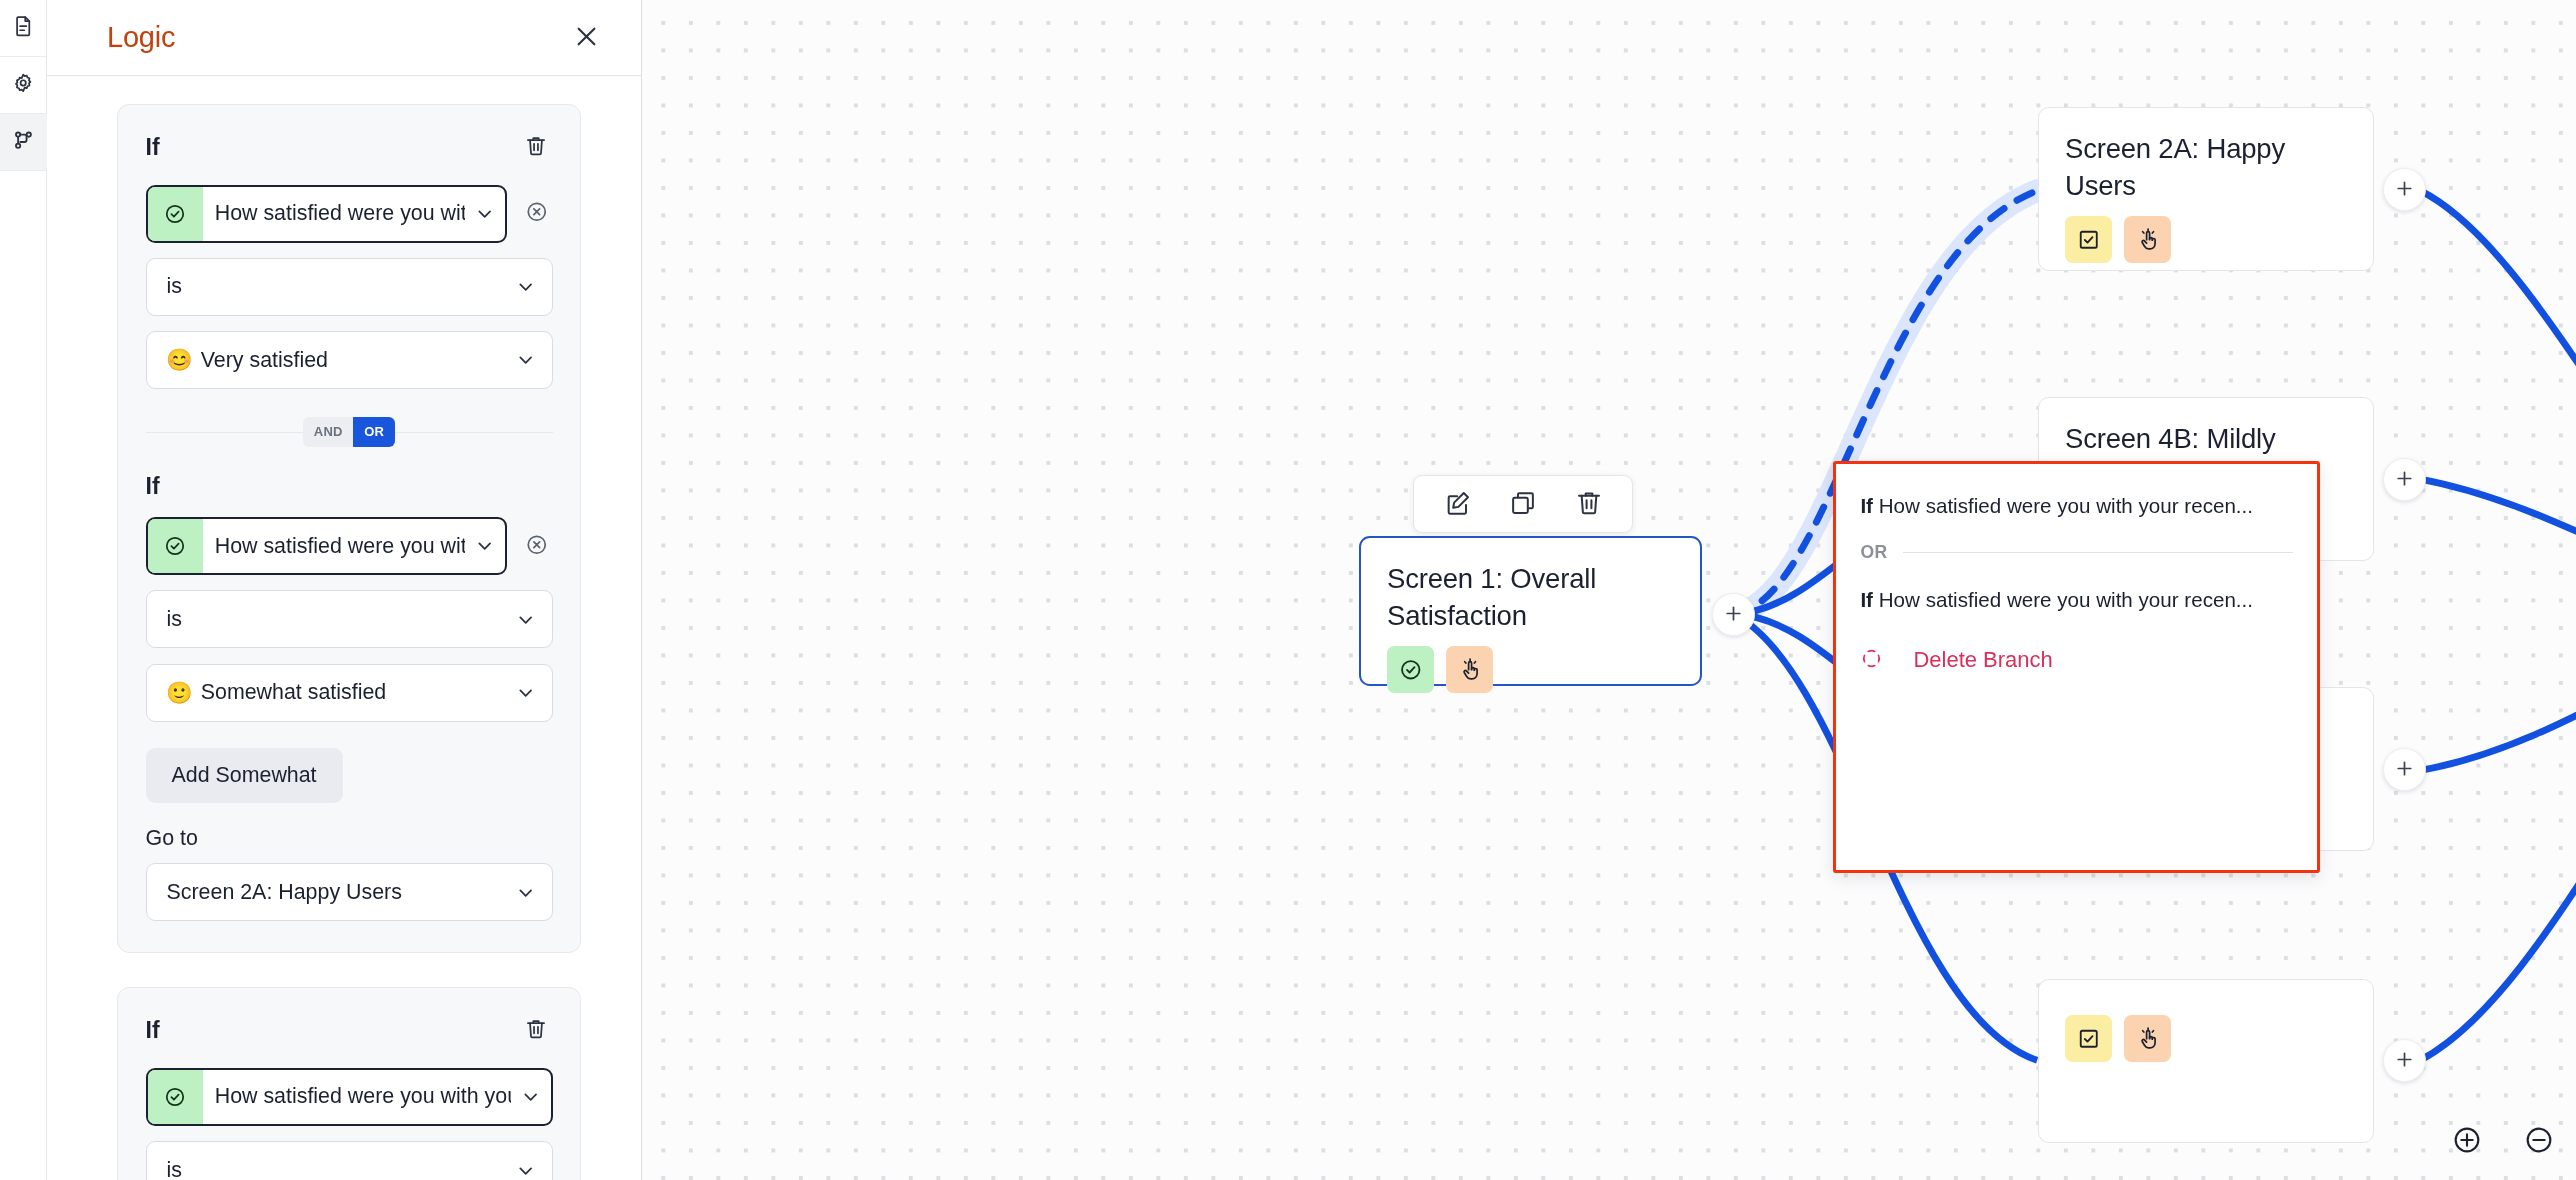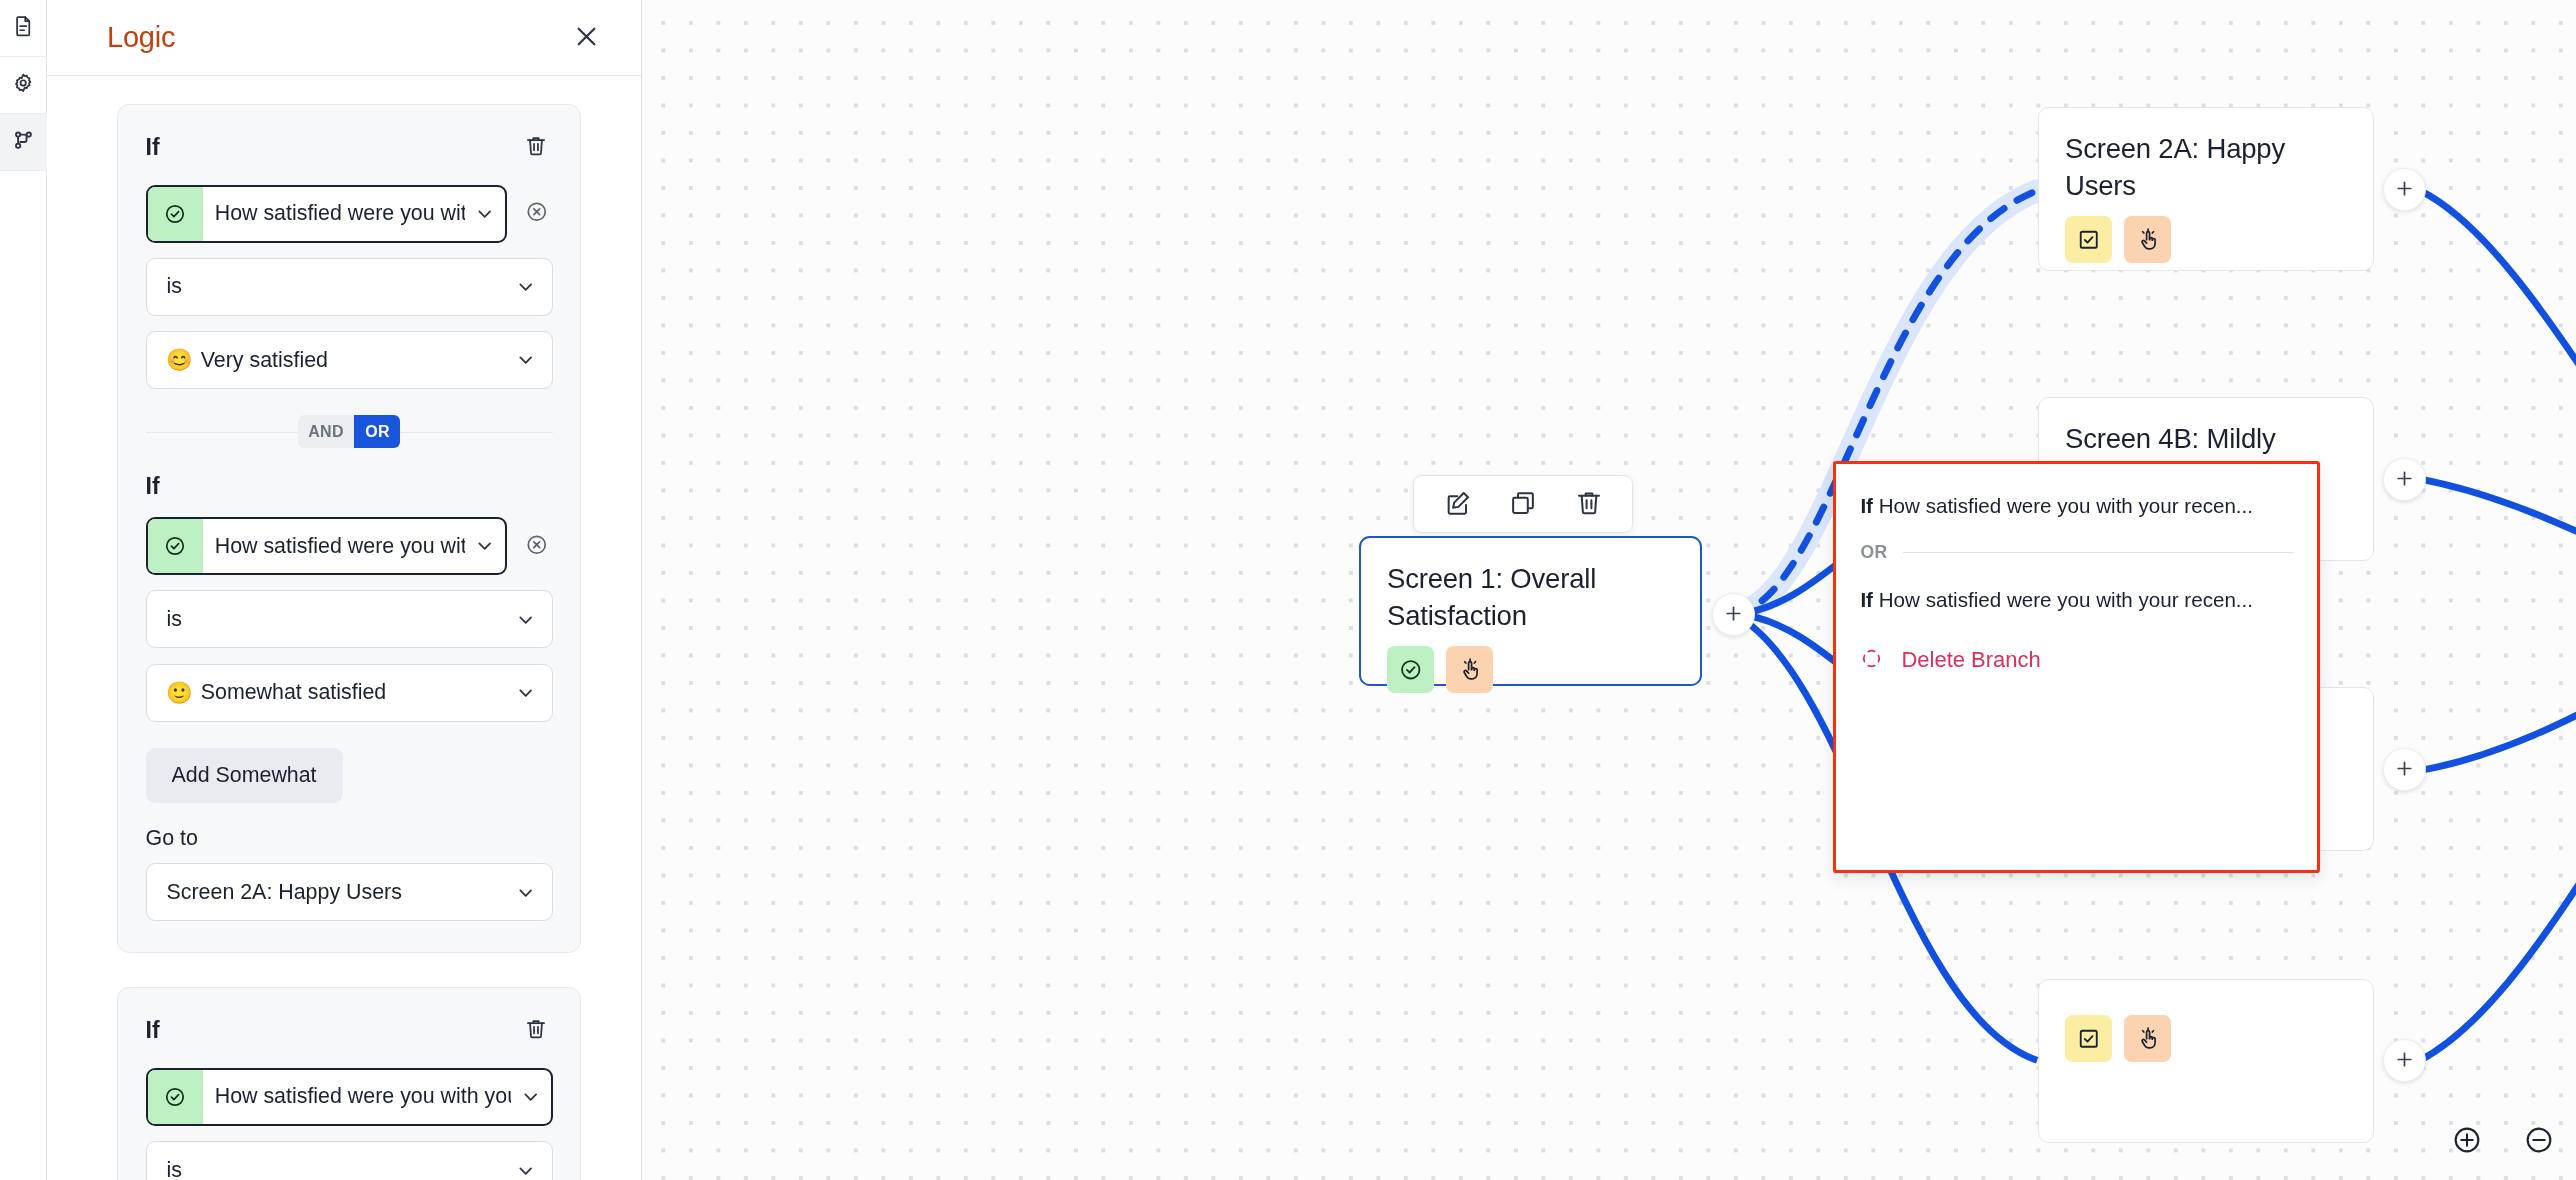--- a/index.html
+++ b/index.html
@@ -124,21 +124,21 @@
     position: relative;
     display: flex; align-items: center; justify-content: center;
     height: 55px; margin: 7.6px 0 13.7px 0;
   }
   .andor-line { position:absolute; left:0; right:0; top:50%; height:1.5px; background:#e6e8ec; }
   .andor {
     position: relative; z-index: 2;
     display: flex; border-radius: 6.1px; overflow: hidden;
   }
   .andor span {
-    font-size: 16px; font-weight: 700; letter-spacing: 0.3px;
+    font-size: 13px; font-weight: 700; letter-spacing: 0.3px;
     padding: 7.6px 10.7px;
   }
   .andor .and { background: #eceef1; color: #6b7280; }
   .andor .or  { background: #1a56db; color: #ffffff; }
 
   .add-cond {
     display: inline-block;
     background: #e9ebf0;
     color: #1b2130;
     font-size: 21.4px;
@@ -217,21 +217,21 @@
   }
   .bp-line { font-size: 20.6px; line-height: 1.55; color: #1b2130; white-space: nowrap; }
   .bp-line b { font-weight: 700; }
   .bp-or {
     display: flex; align-items: center; gap: 15.3px;
     margin: 20px 0 21.4px 0;
   }
   .bp-or .t { font-size: 17.5px; font-weight: 700; color: #8b9098; letter-spacing: 0.4px; }
   .bp-or .r { flex: 1; height: 1.5px; background: #dfe2e6; }
   .bp-delete {
-    display: flex; align-items: flex-start; gap: 18px;
+    display: flex; align-items: flex-start; gap: 30px;
     margin-top: 30.5px; cursor: pointer;
   }
   .bp-delete .lbl { font-size: 22px; color: #d8305a; }
   .bp-delete svg { width: 23px; height: 23px; }
 
   .zoom-ctrl { position: absolute; right: 20px; bottom: 21.4px; display:flex; gap: 37px; }
   .zoom-ctrl .zb { width: 35px; height: 35px; display:flex; align-items:center; justify-content:center; cursor:pointer; }
   .zoom-ctrl .zb svg { width: 34px; height: 34px; }
 </style>
 </head>

